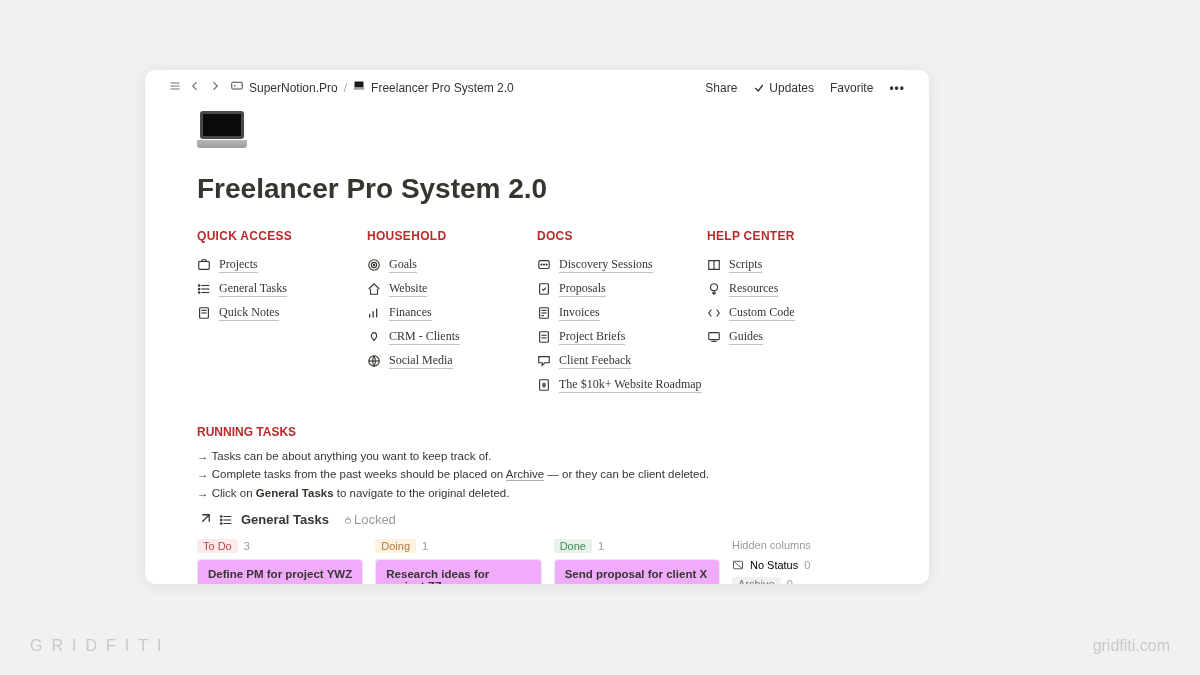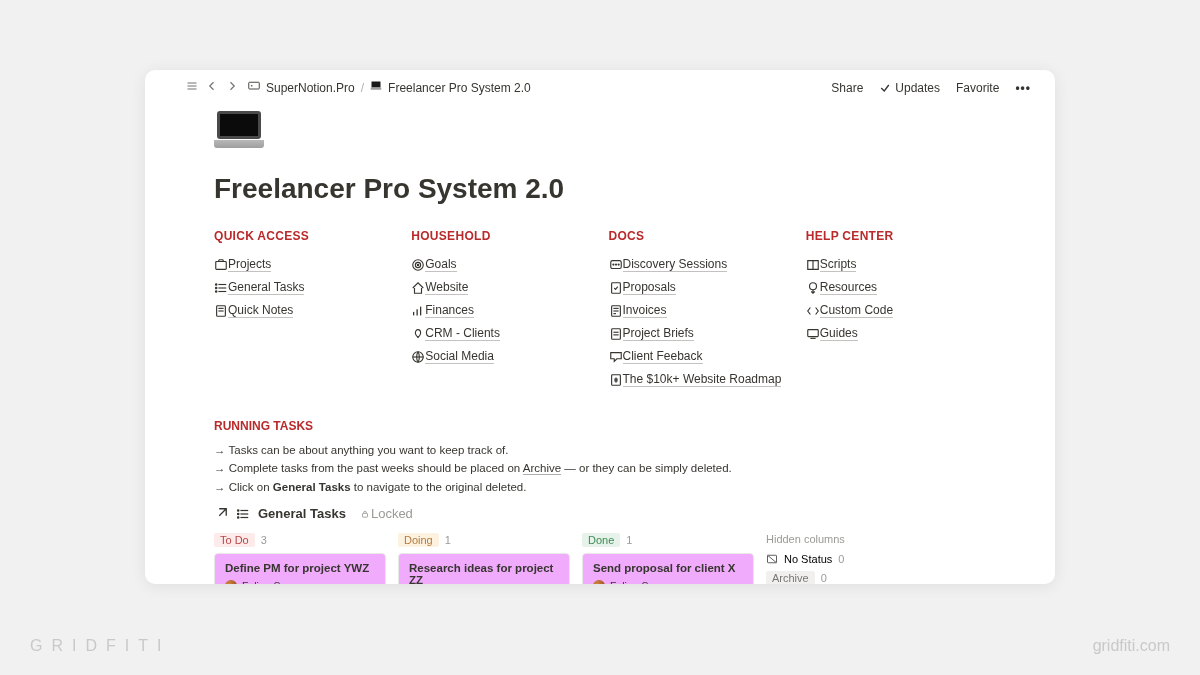--- a/index.html
+++ b/index.html
@@ -8,27 +8,26 @@
     background: #f1f1f1;
     width: 1200px;
     height: 675px;
     overflow: hidden;
     position: relative;
   }
   .frame {
     position: absolute;
     left: 145px;
     top: 70px;
-    width: 910px;
+    width: 784px;
     height: 514px;
     background: #fff;
     border-radius: 10px;
     box-shadow: 0 2px 16px rgba(0,0,0,0.08);
     overflow: hidden;
-    padding-left: 17px;
   }
   .topbar {
     display: flex;
     align-items: center;
     padding: 10px 24px 0 24px;
     font-size: 12px;
     color: #37352f;
   }
   .topbar .left { display: flex; align-items: center; gap: 10px; flex: 1; }
   .topbar .nav-icons { display: flex; align-items: center; gap: 8px; color: #737373; }
@@ -80,24 +79,26 @@
     font-size: 12px;
     letter-spacing: 0.3px;
     font-weight: 700;
     color: #ba2a2a;
     margin-bottom: 10px;
   }
   .col ul { list-style: none; }
   .col li {
     display: flex;
     align-items: center;
+    gap: 8px;
     font-size: 12px;
     color: #37352f;
     padding: 4px 0;
     cursor: pointer;
+    font-family: Liberation Serif, serif;
   }
   .col li .ico {
     width: 14px; height: 14px;
     color: #37352f;
     flex-shrink: 0;
   }
   .col li span.lbl { border-bottom: 1px solid rgba(55,53,47,0.3); }
 
   .running {
     margin-top: 28px;
@@ -430,21 +431,21 @@
             <span class="lbl">Guides</span>
           </li>
         </ul>
       </div>
     </div>
 
     <div class="running">
       <h3>RUNNING TASKS</h3>
       <p>→ Tasks can be about anything you want to keep track of.</p>
       <p>
-        <span>→ Complete tasks from the past weeks should be placed on </span><span class="link">Archive</span><span> — or they can be simply deleted.</span>
+        <span>→ Complete tasks from the past weeks should be placed on </span><span class="link">Archive</span><span> — or they can be client deleted.</span>
       </p>
       <p>
         <span>→ Click on </span><b>General Tasks</b><span> to navigate to the original deleted.</span>
       </p>
 
       <div class="db-header">
         <svg class="ico" viewBox="0 0 16 16" fill="none" stroke="currentColor" stroke-width="1.5">
             <path d="M6 2 L14 2 L14 10 M14 2 L6 10"></path>
           </svg>
         <svg class="ico" viewBox="0 0 16 16" fill="none" stroke="currentColor" stroke-width="1.4">

